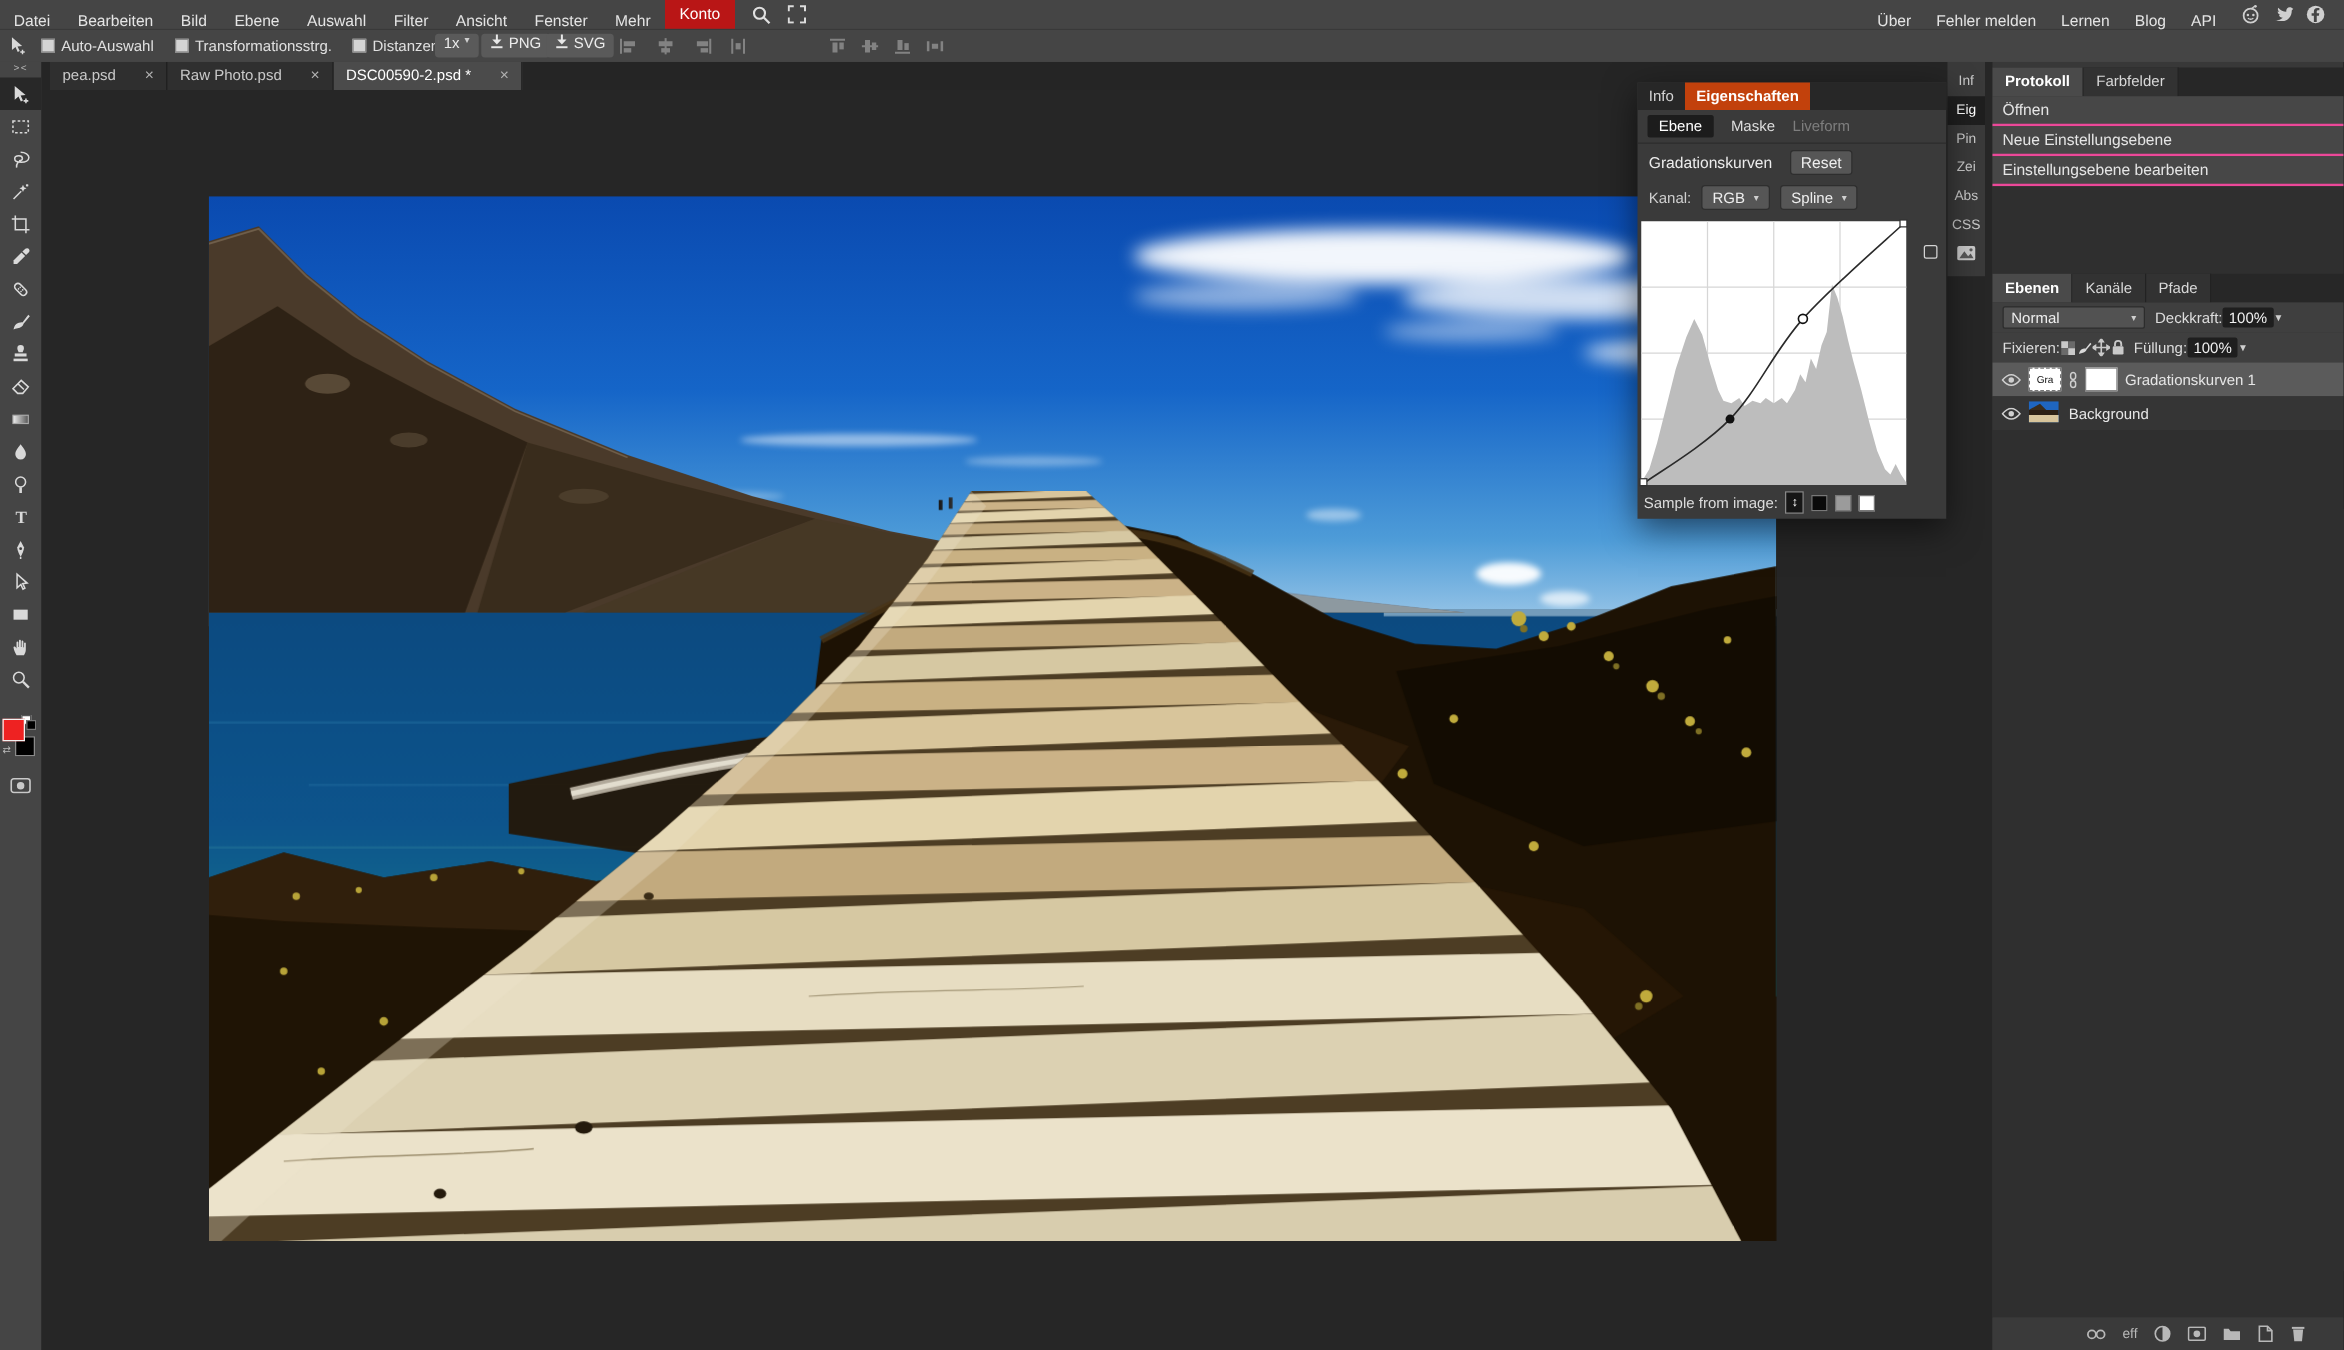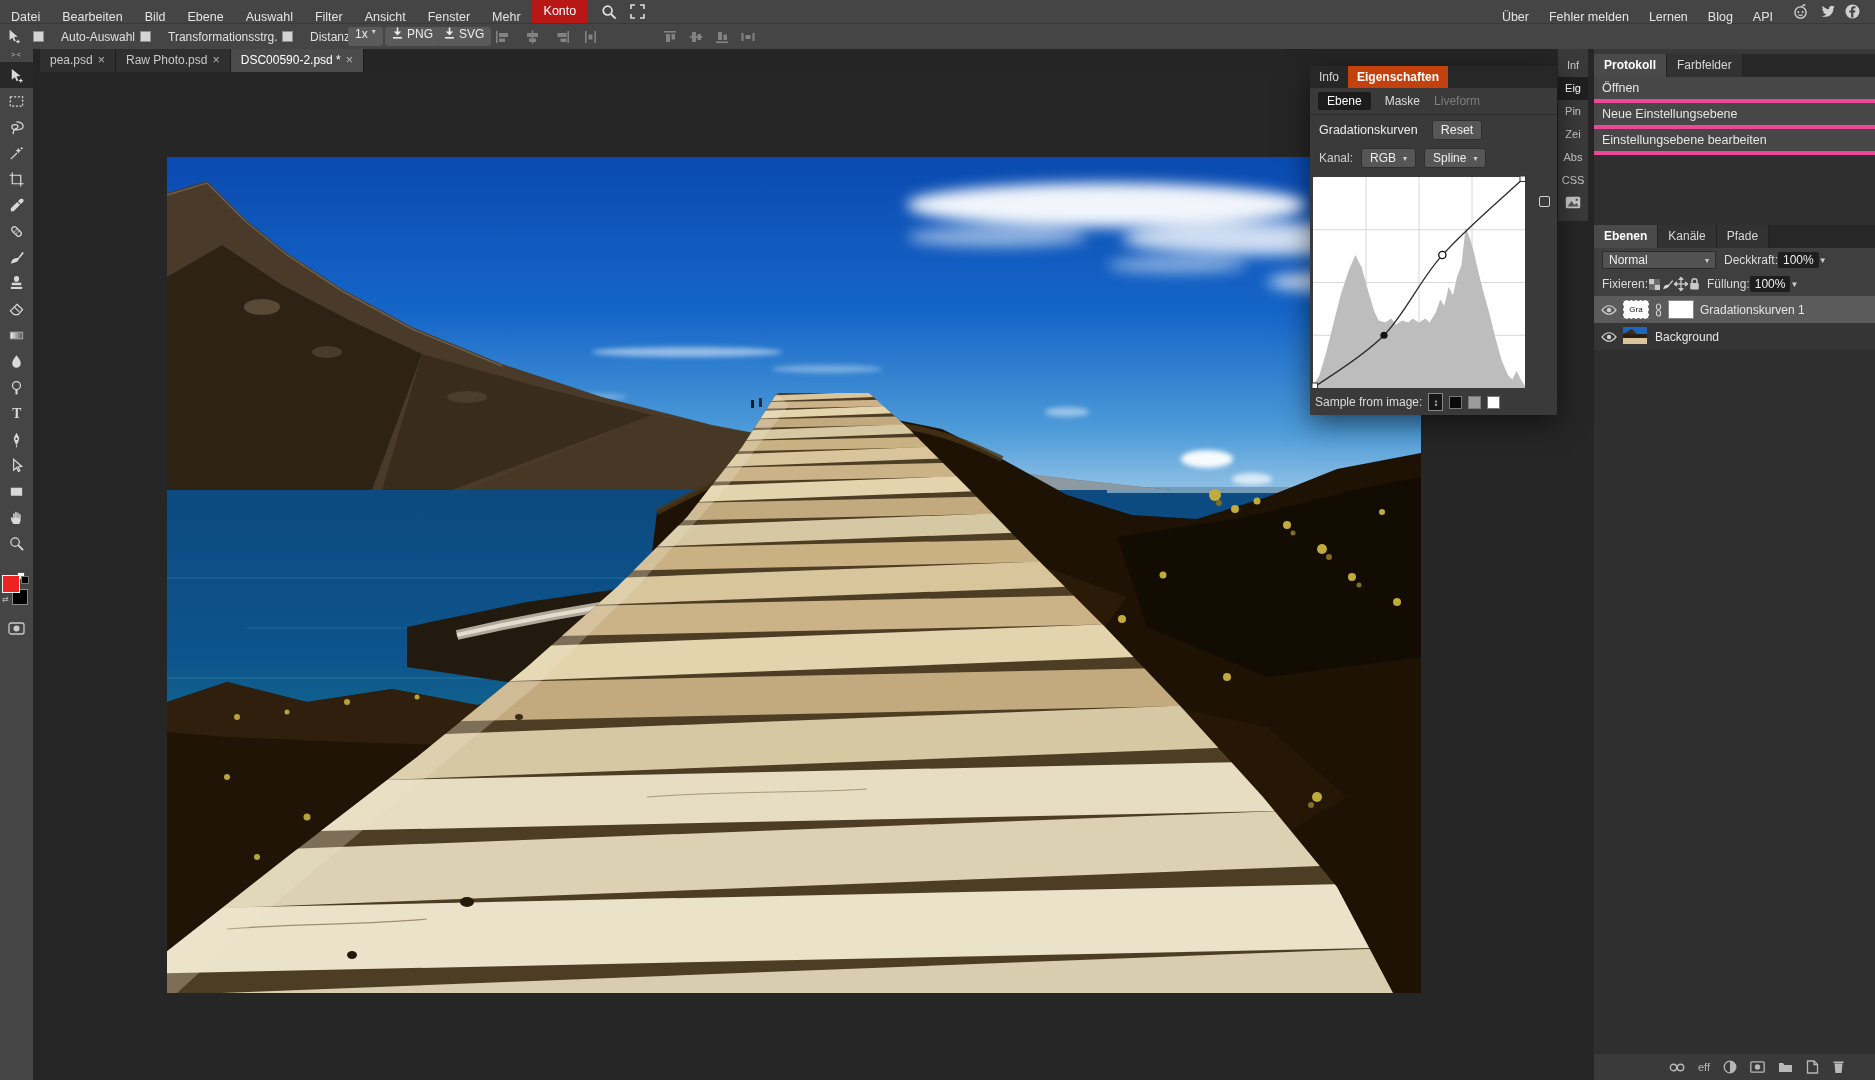--- a/index.html
+++ b/index.html
@@ -12,29 +12,29 @@
            display:flex;align-items:center;font-size:12.5px;color:#e4e4e4;z-index:50;}
   .menu-item{padding:0 11px;line-height:23px;white-space:nowrap;cursor:default;margin-top:12px;}
   .konto{background:#b91616;color:#fff;padding:0 12px;line-height:23px;}
   .mb-icon{margin-left:13px;display:flex;align-items:center;}
   .mb-right{margin-left:auto;display:flex;align-items:center;padding-right:14px;}
   .mb-right .menu-item{padding:0 10px;}
   .soc{margin-left:9px;display:flex;align-items:center;}
   
   .optionsbar{position:absolute;left:0;top:23px;width:100%;height:25px;background:#454545;
               border-top:1px solid #393939;font-size:12px;color:#e0e0e0;z-index:49;}
-  .ob{position:absolute;top:0;height:25px;display:flex;align-items:center;gap:17px;}
+  .ob{position:absolute;top:0;height:25px;display:flex;align-items:center;gap:5px;}
   .cb{width:11px;height:11px;background:#d4d4d4;border:1px solid #8c8c8c;box-sizing:border-box;}
   .btn{background:#5a5a5a;border-radius:3px;height:19px;display:inline-flex;
        padding:0 7px;gap:4px;color:#ececec;font-size:12px;}
   .alicon{opacity:.62;}
   
   .tabbar{position:absolute;left:33px;top:48px;width:1524px;height:24px;background:#252525;
           display:flex;align-items:stretch;padding-left:7px;box-sizing:border-box;z-index:10;}
-  .tab{display:flex;align-items:center;padding:0 10px;gap:5px;font-size:12px;background:#2f2f2f;
+  .tab{display:flex;align-items:center;padding:0 10px;gap:23px;font-size:12px;background:#2f2f2f;
        color:#c9c9c9;border-right:1px solid #1d1d1d;white-space:nowrap;}
   .tab.active{background:#4b4b4b;color:#fff;}
   .tab .x{color:#b3b3b3;font-size:12.5px;}
   
   .toolcol{position:absolute;left:0;top:48px;bottom:0;width:33px;background:#454545;z-index:40;}
   .collapse{height:14px;text-align:center;font-size:8px;color:#b9b9b9;letter-spacing:1px;line-height:13px;}
   .tool{width:33px;height:26px;display:flex;align-items:center;justify-content:center;}
   .tool.active{background:#282828;}
   .tool svg{width:17px;height:17px;}
   .tl{stroke:#d9d9d9;stroke-width:1.3;fill:none;}
@@ -43,21 +43,21 @@
   .dockstrip{position:absolute;left:1558px;top:40px;width:30px;background:#3a3a3a;z-index:20;
              display:flex;flex-direction:column;align-items:stretch;font-size:11px;color:#c9c9c9;padding-bottom:6px;}
   .ds-item{height:23px;line-height:23px;text-align:center;}
   .ds-item.active{background:#1f1f1f;color:#fff;}
   
   .rightpanel{position:absolute;left:1594px;top:40px;width:281px;bottom:0;background:#383838;
               font-size:12px;display:flex;flex-direction:column;z-index:20;}
   .ptabs{display:flex;background:#272727;height:23px;flex:none;}
   .ptab{padding:0 10px;line-height:23px;background:#323232;color:#d8d8d8;border-right:1px solid #222;}
   .ptab.active{background:#4a4a4a;color:#fff;font-weight:bold;}
-  .hrow{height:22px;line-height:22px;padding-left:8px;background:#474747;border-bottom:4px solid #ec4899;
+  .hrow{height:22px;line-height:22px;padding-left:8px;background:#474747;border-bottom:2px solid #ec4899;
         color:#e5e5e5;flex:none;font-size:12.5px;}
   .rp-gap{height:70px;background:#2f2f2f;flex:none;}
   .lctrl{height:24px;background:#3f3f3f;display:flex;align-items:center;gap:0;padding:0 8px;flex:none;}
   .sel{background:#525252;border:1px solid #2c2c2c;border-radius:2px;height:18px;display:inline-flex;
        align-items:center;justify-content:space-between;padding:0 6px;box-sizing:border-box;color:#eee;}
   .chip{background:#1e1e1e;border-radius:2px;padding:0 5px;height:16px;line-height:16px;color:#f0f0f0;}
   .caret{font-size:8px;color:#cfcfcf;}
   .lrow{height:27px;display:flex;align-items:center;gap:6px;padding:0 7px;background:#353535;flex:none;color:#e6e6e6;}
   .lrow.selected{background:#5b5b5b;}
   .thumb{width:26px;height:19px;box-sizing:border-box;flex:none;}

